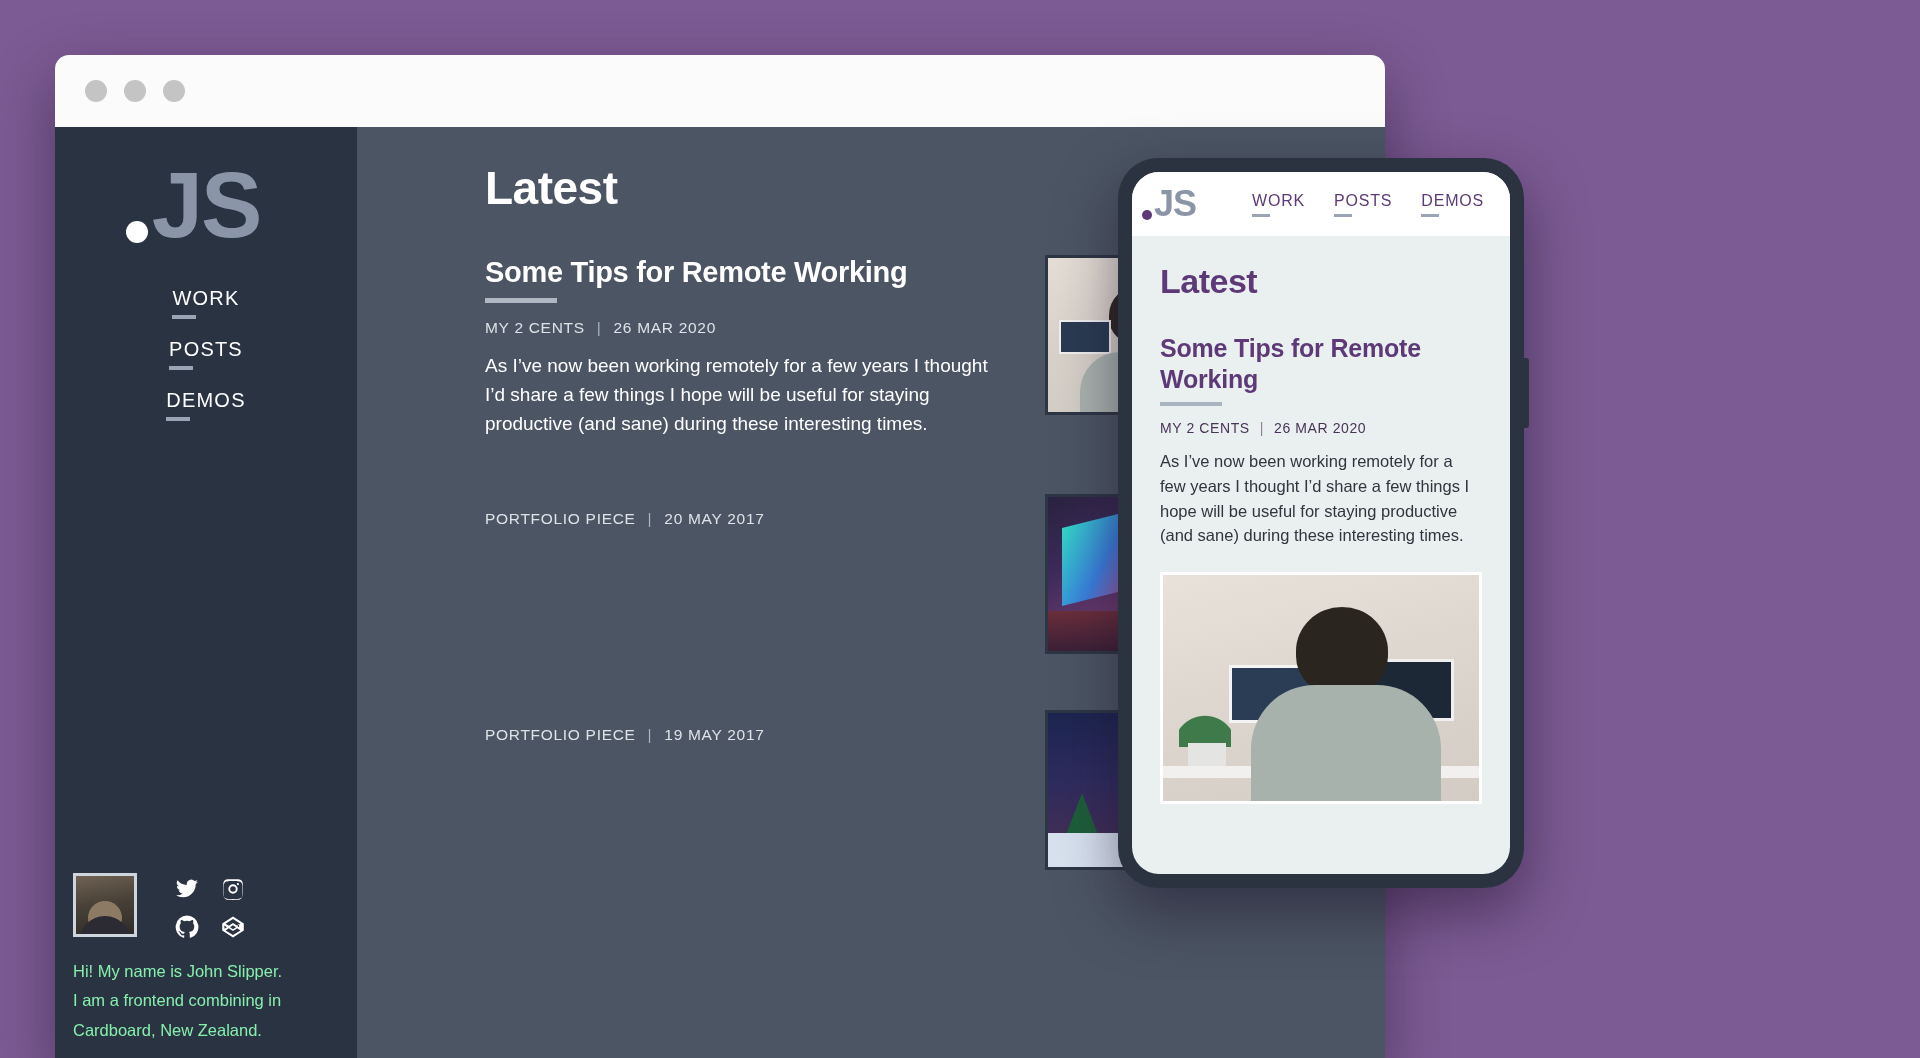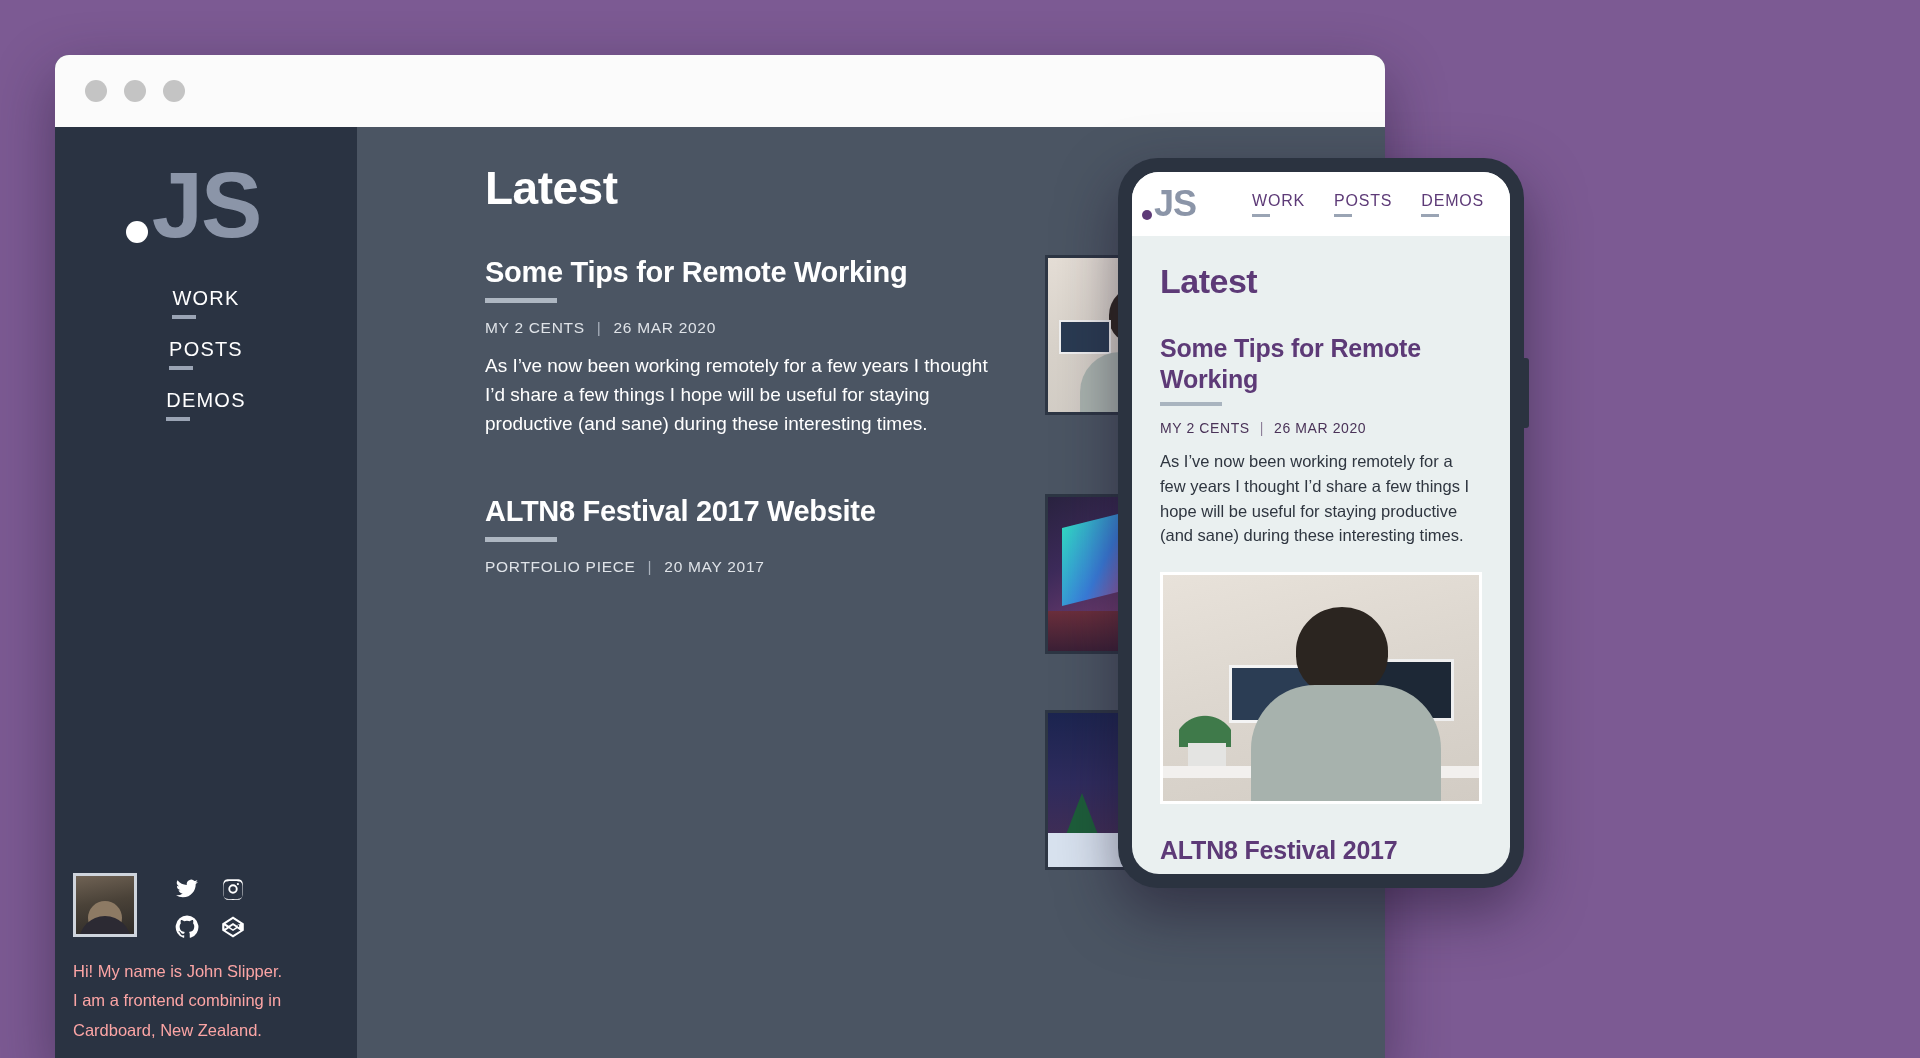--- a/index.html
+++ b/index.html
@@ -108,21 +108,21 @@
     content:"";
     position:absolute; left:50%; bottom:-12px;
     transform:translateX(-50%);
     width:52px; height:30px; border-radius:26px 26px 0 0;
     background:#2c2a33;
   }
   .socials { display:flex; flex-wrap:wrap; width:74px; gap:14px 22px; padding-top:4px; }
   .socials svg { width:24px; height:24px; fill:#ffffff; display:block; }
   .bio {
     margin-top:18px;
-    color:#fca5a5;
+    color:#86efac;
     font-size:16.5px;
     line-height:1.78;
   }
 
   
   .main {
     flex:1;
     background:#4b5563;
     padding:34px 0 0 0;
     position:relative;
@@ -459,30 +459,32 @@
             <p class="post-excerpt">As I’ve now been working remotely for a few years I thought I’d share a few things I hope will be useful for staying productive (and sane) during these interesting times.</p>
           </div>
           <div class="thumb thumb-1">
             <span class="screen"></span>
             <span class="screen2"></span>
           </div>
         </article>
 
         <article class="post">
           <div class="post-text">
-            <a href="#" class="post-title">ALTN8 Festival 2017 Website</a>
             <div class="post-meta">
               <span>PORTFOLIO PIECE</span><span class="sep">|</span><span>20 MAY 2017</span>
             </div>
           </div>
           <div class="thumb thumb-2"></div>
         </article>
 
         <article class="post">
           <div class="post-text">
+            <div class="post-meta">
+              <span>PORTFOLIO PIECE</span><span class="sep">|</span><span>19 MAY 2017</span>
+            </div>
           </div>
           <div class="thumb thumb-3">
             <span class="tree"></span>
           </div>
         </article>
       </div>
     </main>
 
   </div>
 </div>
@@ -514,17 +516,16 @@
       <div class="phone-thumb">
         <span class="mon-l"></span>
         <span class="mon-r"></span>
         <span class="plant"></span>
         <span class="pot"></span>
         <span class="desk"></span>
         <span class="head"></span>
         <span class="body"></span>
       </div>
 
-      <div class="phone-next-title">ALTN8 Festival 2017</div>
     </div>
 
   </div>
 </div>
 
 </body></html>

